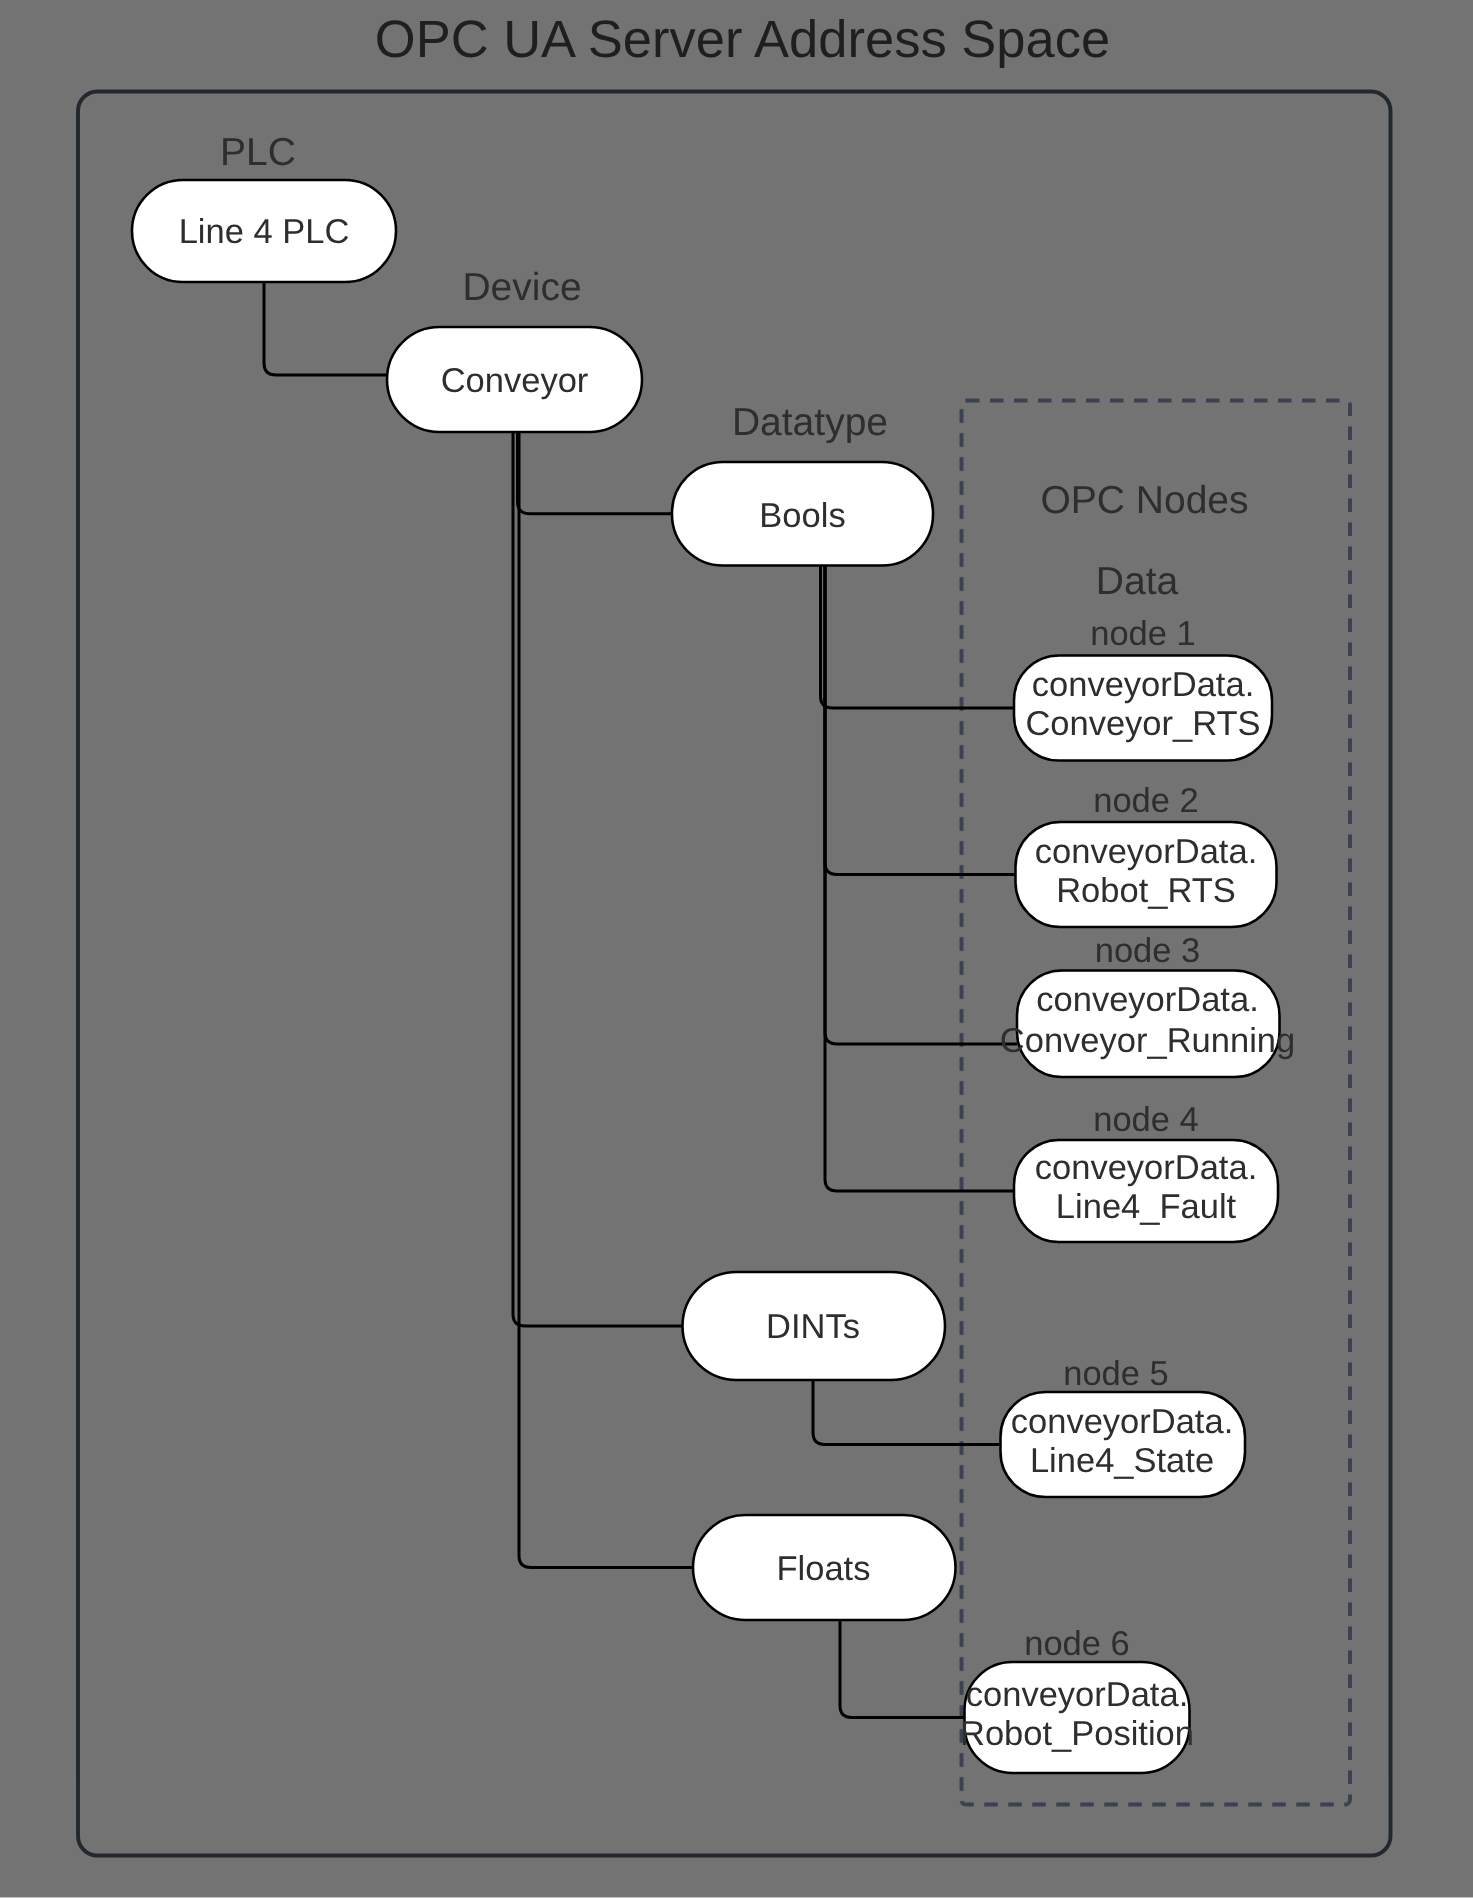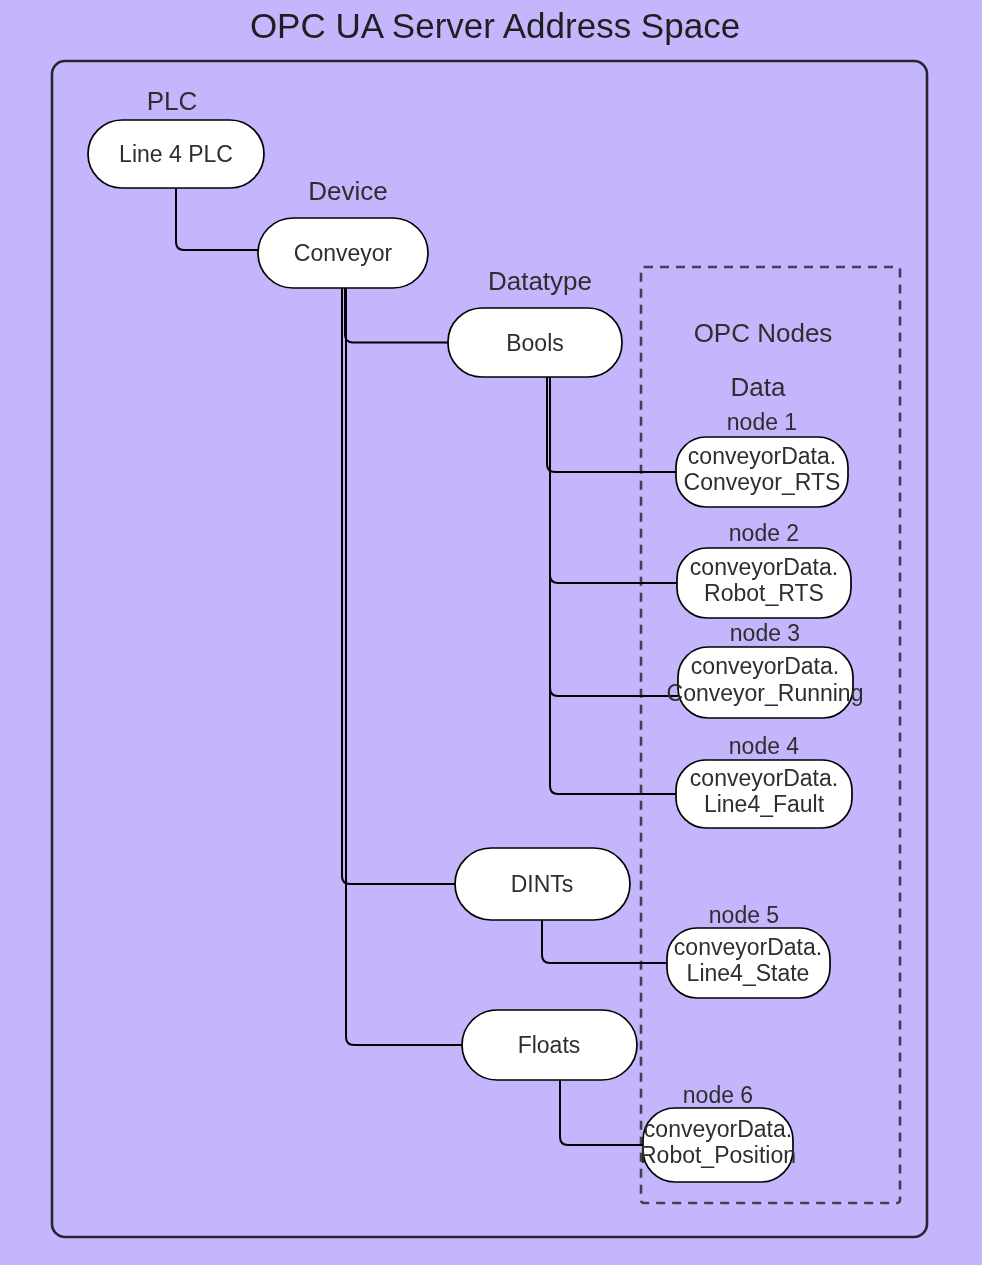--- a/index.html
+++ b/index.html
@@ -1,16 +1,16 @@
 <!DOCTYPE html>
 <html><head>
 <meta charset="utf-8">
 <style>
   html, body { margin: 0; padding: 0; background: #ffffff; }
-  .stage { width: 982px; height: 1265px; position: relative; background: #c4b5fd; }
+  .stage { width: 982px; height: 1265px; position: relative; background: #737373; }
   svg { display: block; }
   text {
     font-family: "Liberation Sans", sans-serif;
     fill: #2e2e2e;
     text-anchor: middle;
   }
   .title    { font-size: 35px; fill: #1f1f1f; }
   .cat      { font-size: 26px; }
   .red-head { font-size: 26px; }
   .nodelabel{ font-size: 23px; }

